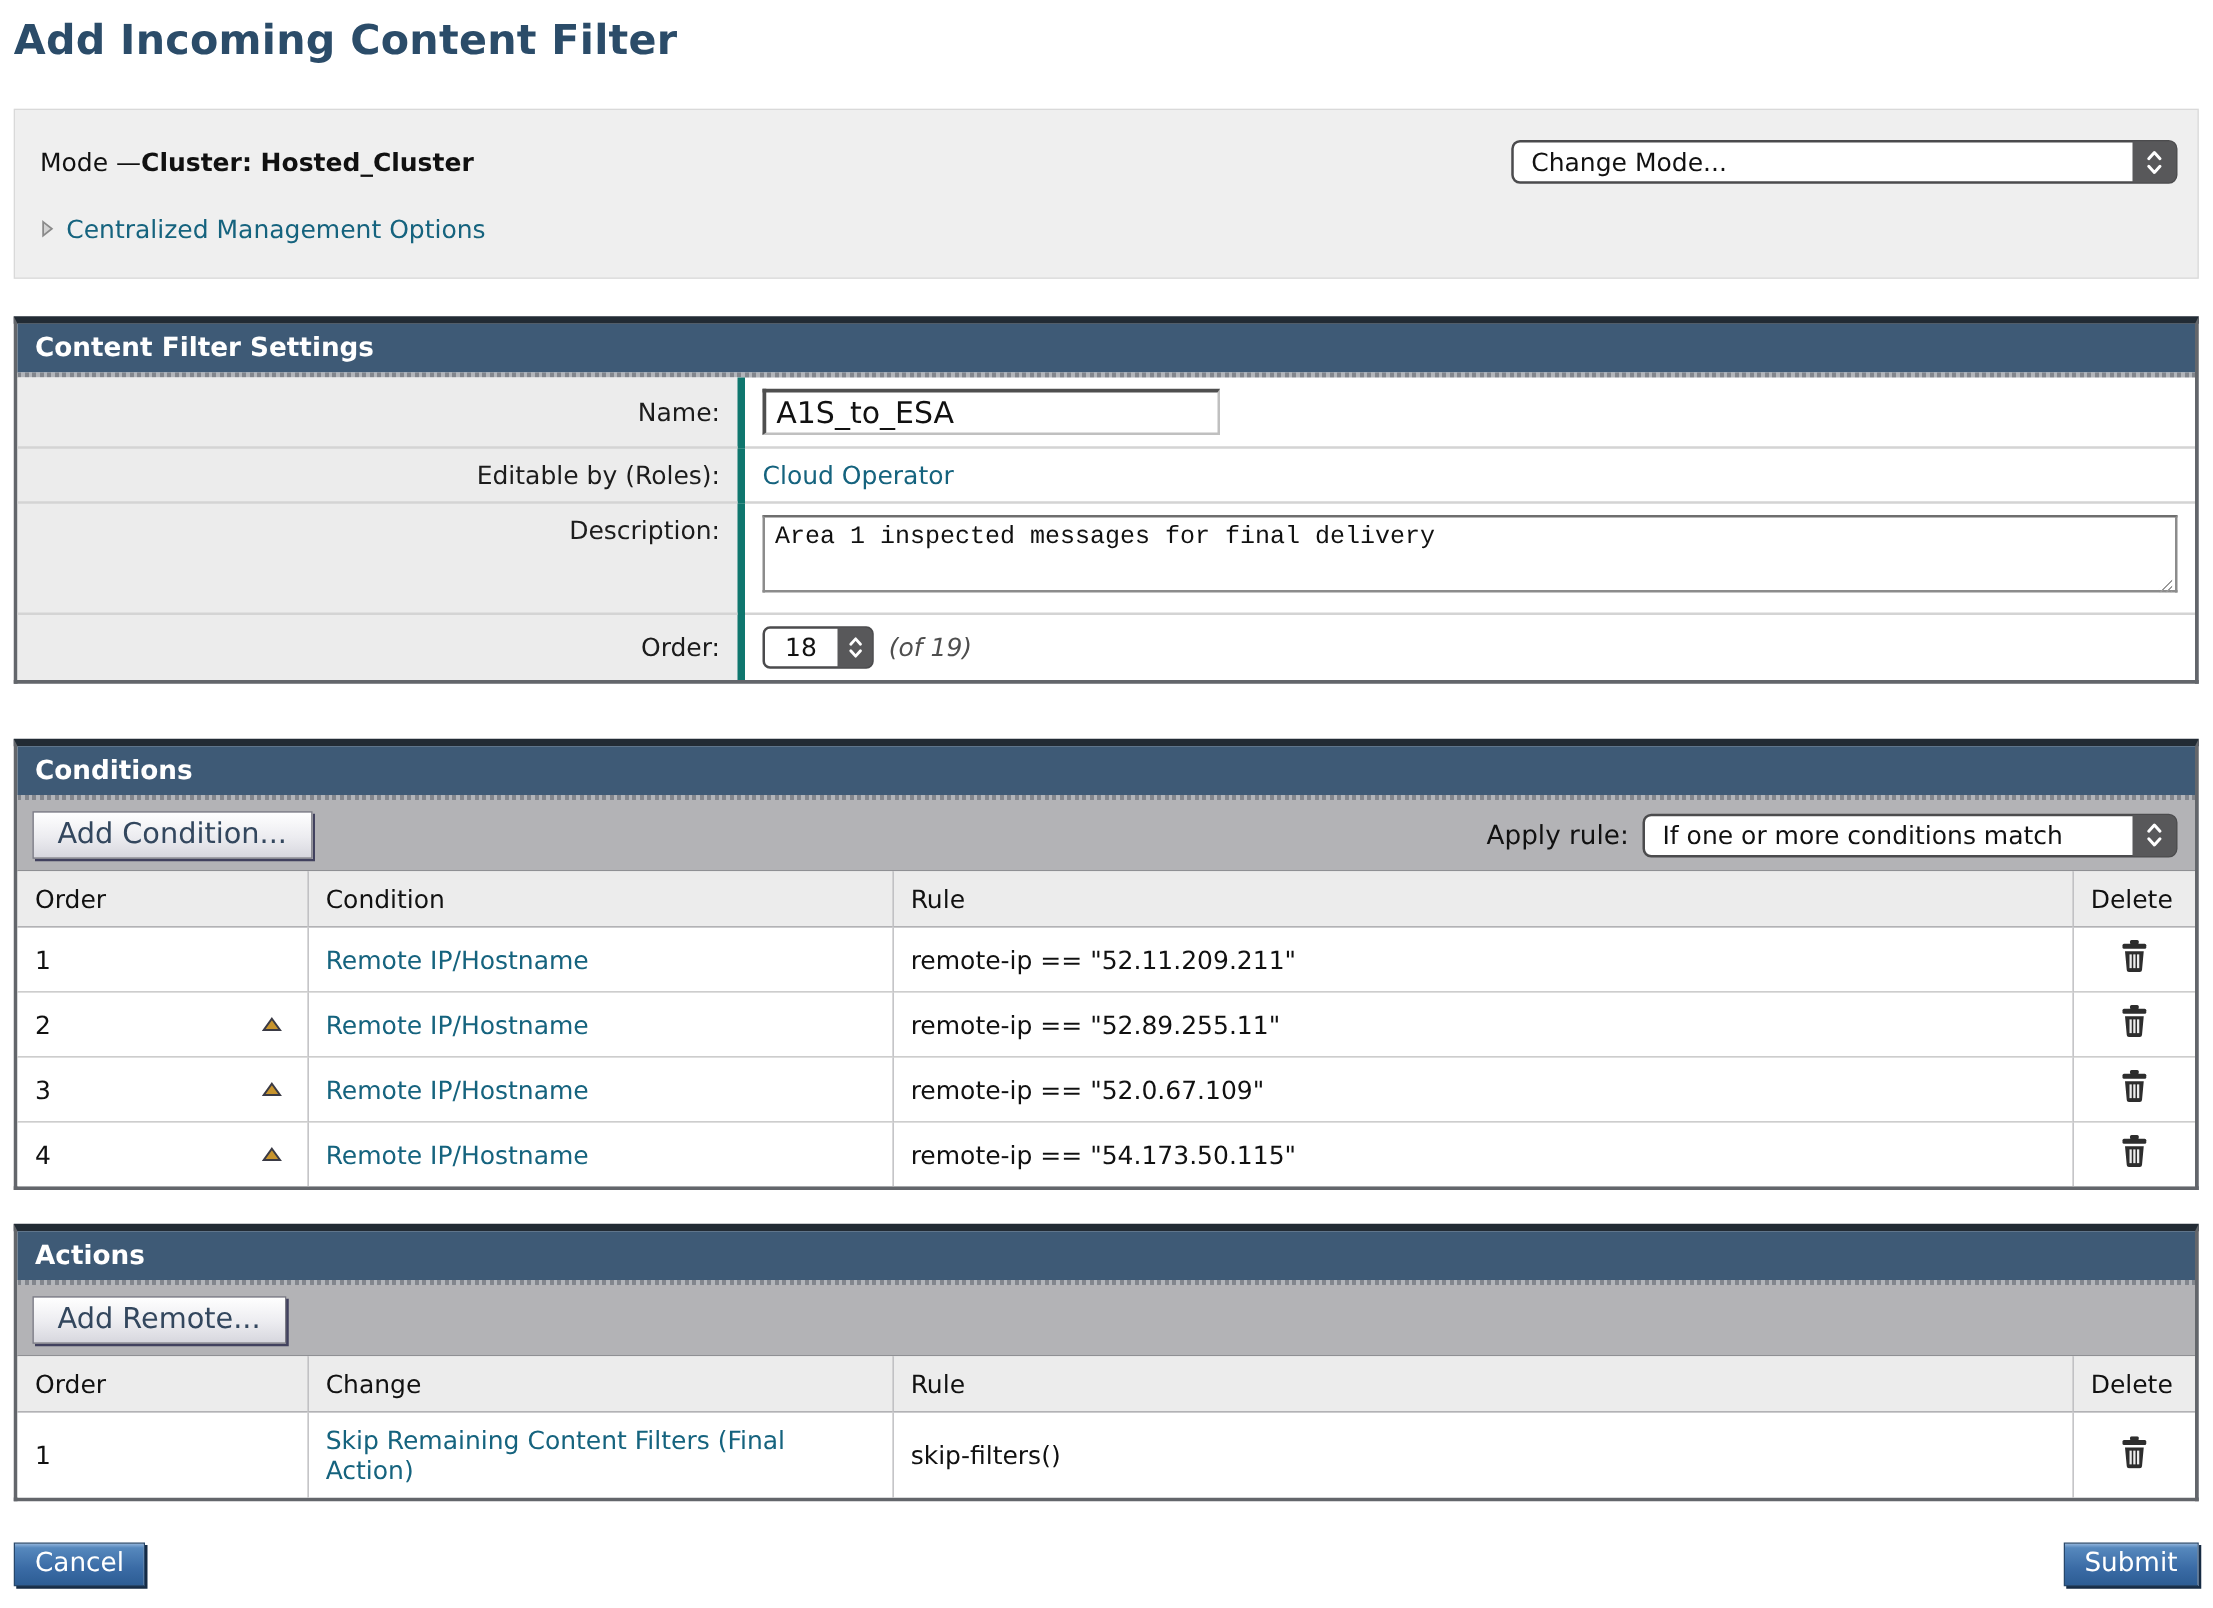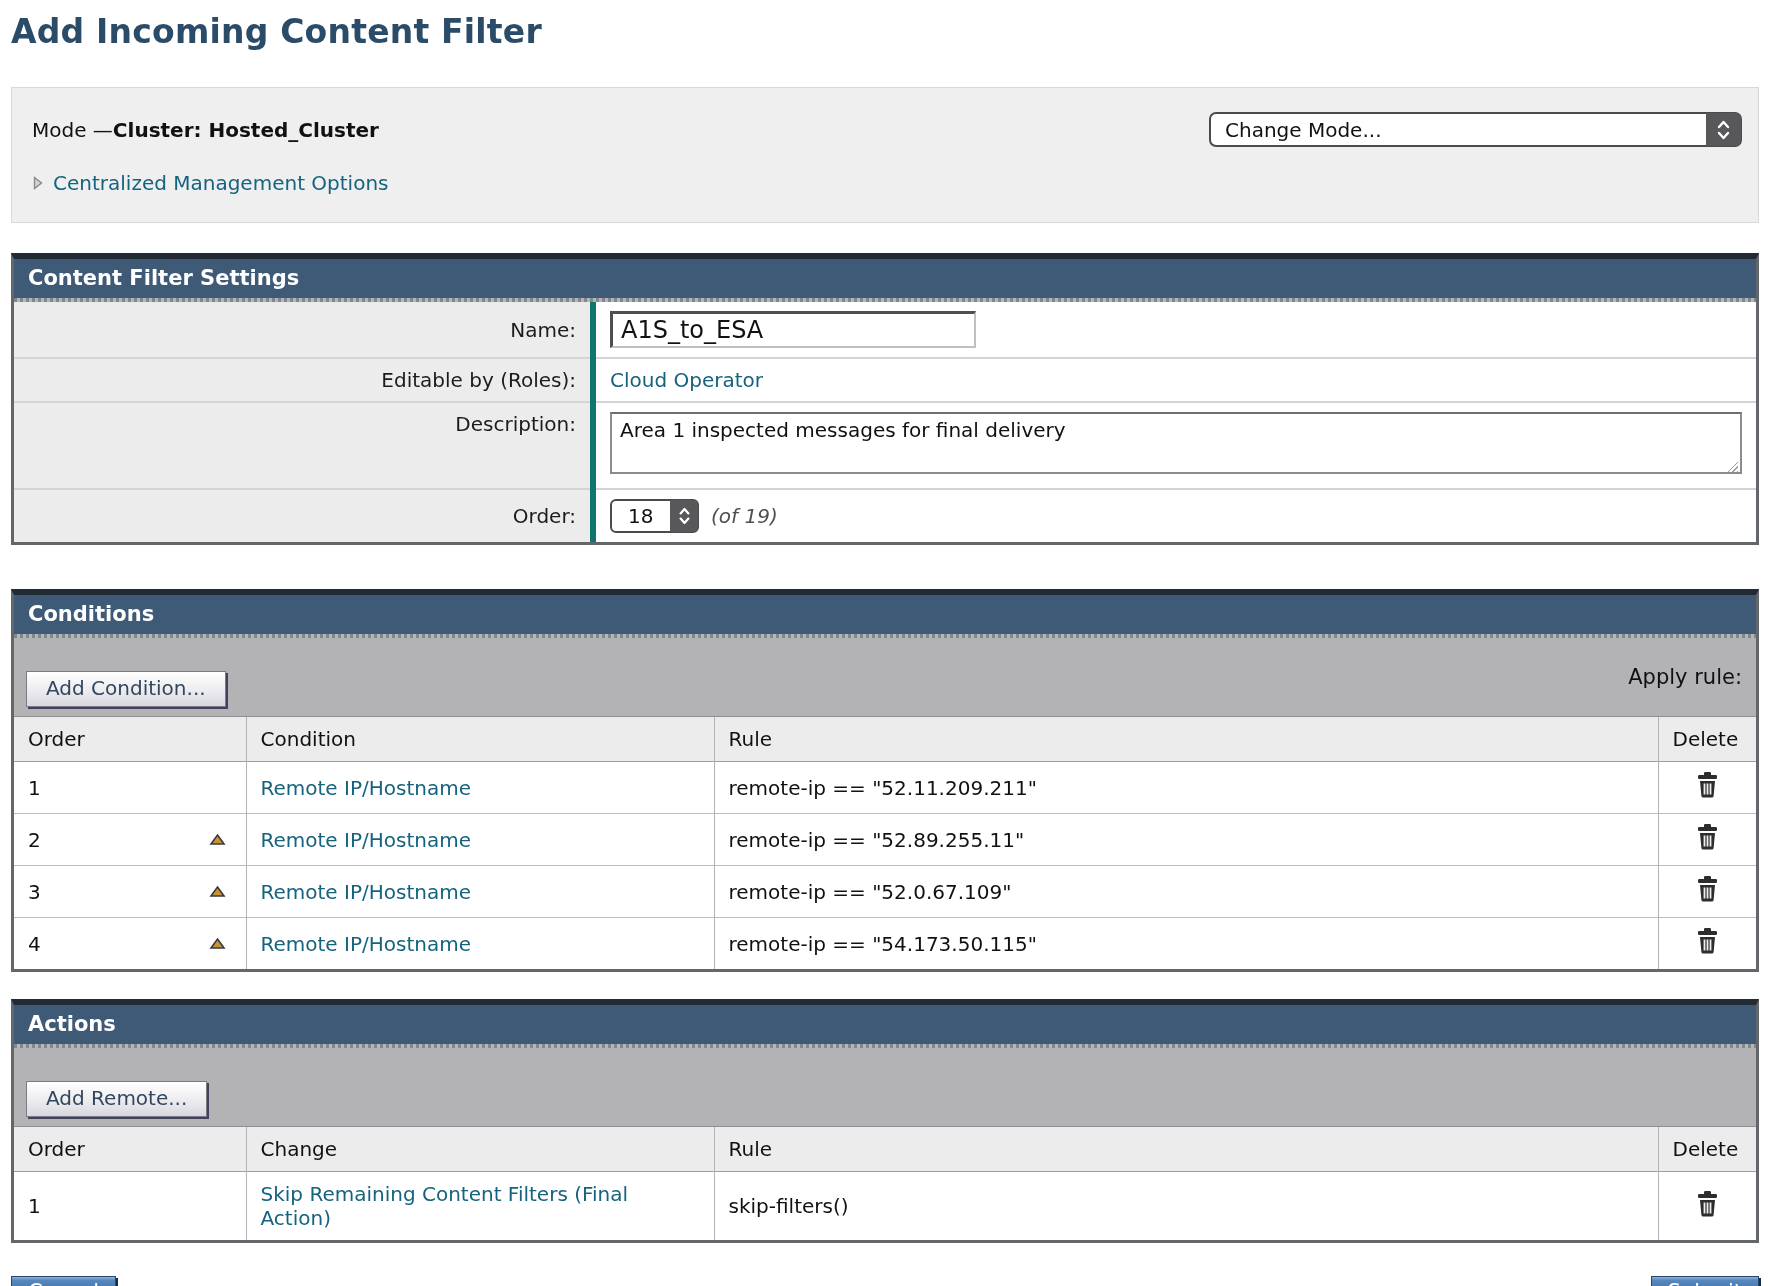--- a/index.html
+++ b/index.html
@@ -33,33 +33,33 @@
   .panel-actions{margin-top:27px;}
 
   
   .settings-table{width:100%;border-collapse:collapse;}
   .settings-table td{font-size:20px;padding:9px 14px;vertical-align:middle;}
   .settings-table td.lbl{background:#ececec;text-align:right;width:565px;border-right:6px solid #0f766e;color:#1c1c1c;}
   .settings-table tr + tr td{border-top:2px solid #d4d4d4;}
   .muted-italic{font-style:italic;color:#4f4f4f;}
   .text-input{width:366px;height:37px;box-sizing:border-box;font-family:inherit;font-size:24px;padding:2px 8px;
     border-style:solid;border-width:3px 2px 2px 3px;border-color:#4f4f4f #c0c0c0 #c0c0c0 #4f4f4f;background:#fff;color:#111;}
-  .ta-wrap{position:relative;display:inline-block;}
+  .ta-wrap{position:relative;display:inline-block;font-family:Liberation Mono, monospace;}
   .desc-textarea{width:1132px;height:62px;box-sizing:border-box;font-family:inherit;font-size:20px;padding:4px 8px;
     border:2px solid #8c8c8c;border-top-color:#6e6e6e;background:#fff;color:#111;resize:none;}
   .resize-handle{position:absolute;right:4px;bottom:7px;width:13px;height:13px;
     background:repeating-linear-gradient(135deg,transparent 0 2px,#9a9a9a 2px 3px);
     clip-path:polygon(100% 0,100% 100%,0 100%);}
   .order-flex{display:flex;align-items:center;gap:12px;}
 
   
   .toolbar{background:#b3b3b6;padding:9px 12px;display:flex;justify-content:space-between;align-items:center;border-bottom:1px solid #8f9094;}
-  .bevel-btn{font-family:inherit;font-size:20px;color:#33475e;cursor:pointer;
+  .bevel-btn{font-family:inherit;font-size:23px;color:#33475e;cursor:pointer;
     background:linear-gradient(180deg,#ffffff 0%,#ececf0 55%,#d7d7de 100%);
-    border:1px solid #7b7b85;box-shadow:2px 2px 0 #41415e;padding:4px 19px 6px;margin-top:24px;}
+    border:1px solid #7b7b85;box-shadow:2px 2px 0 #41415e;padding:4px 19px 6px;}
   .apply-area{display:flex;align-items:center;gap:11px;margin-right:2px;text-align:center;}
   .apply-label{font-size:21px;color:#111;}
 
   
   .rules-table{width:100%;border-collapse:collapse;table-layout:fixed;}
   .rules-table th{background:#ececec;font-weight:normal;text-align:left;font-size:20px;color:#111;padding:10px 14px;}
   .rules-table td{font-size:20px;color:#111;padding:10px 14px;vertical-align:middle;background:#fff;}
   .rules-table th + th,.rules-table td + td{border-left:1px solid #b3b3b6;}
   .rules-table thead tr{border-bottom:1px solid #9e9ea2;border-radius:11px;}
   .rules-table tbody tr + tr{border-top:1px solid #bdbdbd;}
@@ -148,20 +148,29 @@
       </table>
   </div>
 
   <div class="panel panel-conditions">
     <div class="panel-header">Conditions</div>
     <div class="header-sep"></div>
     <div class="toolbar">
       <button class="bevel-btn">Add Condition...</button>
       <div class="apply-area">
         <span class="apply-label">Apply rule:</span>
+        <div class="mac-select" style="width:428px;">
+          <span>If one or more conditions match</span>
+          <span class="stepper">
+            <svg width="15" height="24" viewBox="0 0 15 24">
+                <path d="M3 9 L7.5 4 L12 9" stroke="#fff" fill="none" stroke-width="2.4" stroke-linecap="round" stroke-linejoin="round"></path>
+                <path d="M3 15 L7.5 20 L12 15" stroke="#fff" fill="none" stroke-width="2.4" stroke-linecap="round" stroke-linejoin="round"></path>
+              </svg>
+          </span>
+        </div>
       </div>
     </div>
     <table class="rules-table">
       <colgroup>
           <col style="width:232px;">
           <col style="width:468px;">
           <col>
           <col style="width:98px;">
         </colgroup>
       <thead>

